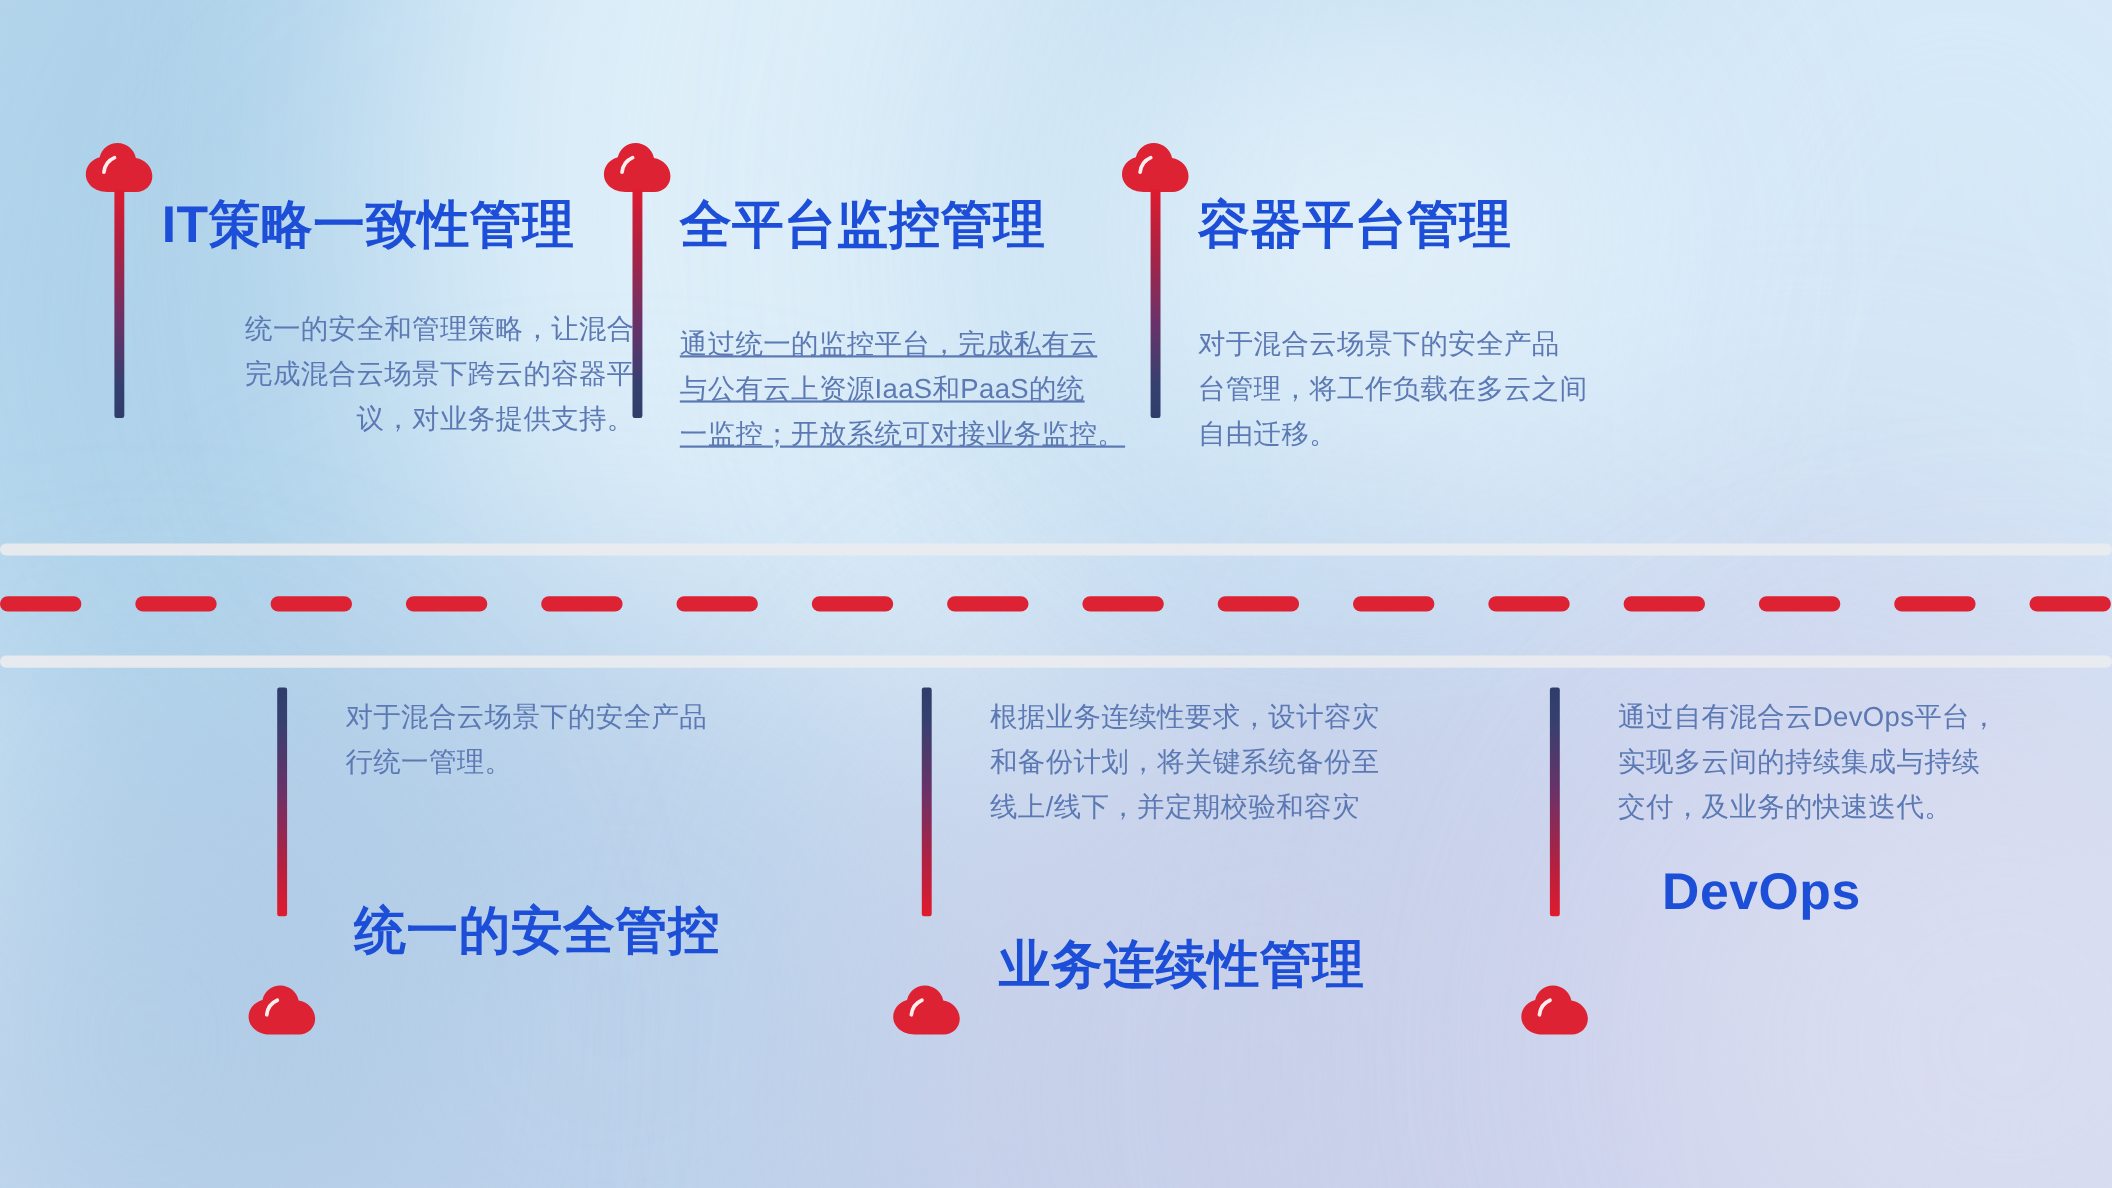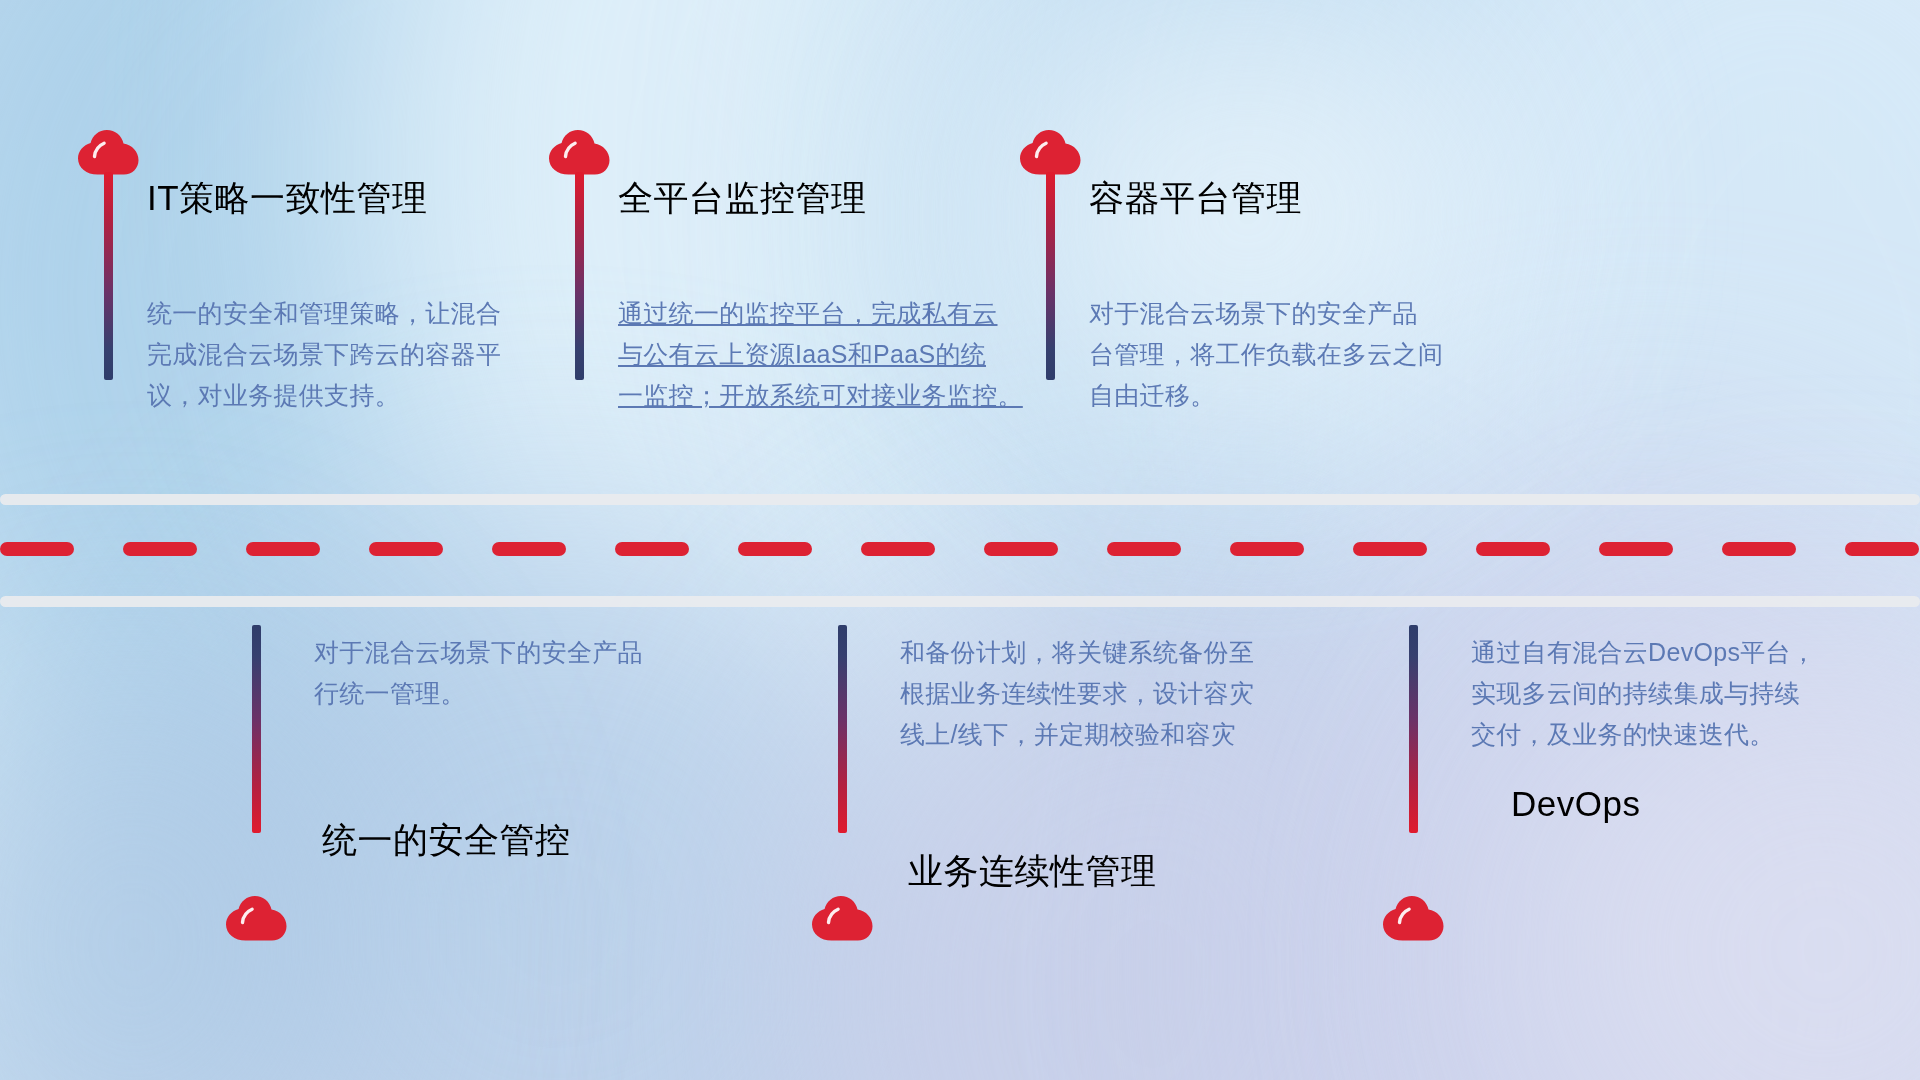--- a/index.html
+++ b/index.html
@@ -53,23 +53,23 @@
   .cloud svg { display:block; width:64px; height:46px; }
 
   .stem {
     position:absolute; width:9px; border-radius:2px;
   }
   .stem-down { background: linear-gradient(180deg, #e01b2e 0%, #b5203f 22%, #6a3268 58%, #36406f 85%, #2f3d6b 100%); }
   .stem-up   { background: linear-gradient(180deg, #2f3d6b 0%, #36406f 15%, #6a3268 45%, #b5203f 78%, #e01b2e 100%); }
 
   .card-title {
     position:absolute;
-    font-size:35px;
-    font-weight:400;
-    color:#000000;
+    font-size:47px;
+    font-weight:700;
+    color:#1d4ed8;
     letter-spacing:.5px;
     white-space:nowrap;
     line-height:1;
   }
   .card-body {
     position:absolute;
     font-size:25px;
     line-height:41px;
     color:#5c79b4;
     width:430px;
@@ -119,21 +119,21 @@
 
 <div class="card">
   <div class="cloud" style="left:77px; top:129px;">
     <svg viewBox="0 0 64 46" xmlns="http://www.w3.org/2000/svg">
       <path d="M20.5 45.5C9.6 45.5 1 38.6 1 29.4c0-7.2 5.2-13.3 12.6-15.4C15.4 6.4 22 1 29.9 1c8.2 0 15.1 5.8 16.6 13.6C55 15.8 61.5 22.9 61.5 31.2c0 8-6.3 14.3-14.6 14.3H20.5z" fill="#dd2233"></path>
       <path d="M17.5 27.5c.6-5.9 4.3-10.9 9.6-13.2" stroke="#ffffff" stroke-width="3.4" stroke-linecap="round" fill="none" opacity=".92"></path>
     </svg>
   </div>
   <div class="stem stem-down" style="left:104px; top:172px; height:208px;"></div>
   <div class="card-title" style="left:147px; top:180px;">IT策略一致性管理</div>
-  <div class="card-body" style="left:147px; top:293px;">
+  <div class="card-body" style="left:147px; top:279px;text-align:right;">
     <span class="ln">统一的安全和管理策略，让混合</span>
     <span class="ln">完成混合云场景下跨云的容器平</span>
     <span class="ln">议，对业务提供支持。</span>
   </div>
 </div>
 
 <div class="card">
   <div class="cloud" style="left:548px; top:129px;">
     <svg viewBox="0 0 64 46" xmlns="http://www.w3.org/2000/svg">
       <path d="M20.5 45.5C9.6 45.5 1 38.6 1 29.4c0-7.2 5.2-13.3 12.6-15.4C15.4 6.4 22 1 29.9 1c8.2 0 15.1 5.8 16.6 13.6C55 15.8 61.5 22.9 61.5 31.2c0 8-6.3 14.3-14.6 14.3H20.5z" fill="#dd2233"></path>
@@ -182,22 +182,22 @@
 
 <div class="card">
   <div class="stem stem-up" style="left:838px; top:625px; height:208px;"></div>
   <div class="cloud" style="left:811px; top:895px;">
     <svg viewBox="0 0 64 46" xmlns="http://www.w3.org/2000/svg">
       <path d="M20.5 45.5C9.6 45.5 1 38.6 1 29.4c0-7.2 5.2-13.3 12.6-15.4C15.4 6.4 22 1 29.9 1c8.2 0 15.1 5.8 16.6 13.6C55 15.8 61.5 22.9 61.5 31.2c0 8-6.3 14.3-14.6 14.3H20.5z" fill="#dd2233"></path>
       <path d="M17.5 27.5c.6-5.9 4.3-10.9 9.6-13.2" stroke="#ffffff" stroke-width="3.4" stroke-linecap="round" fill="none" opacity=".92"></path>
     </svg>
   </div>
   <div class="card-body" style="left:900px; top:632px;">
+    <span class="ln">根据业务连续性要求，设计容灾</span>
     <span class="ln">和备份计划，将关键系统备份至</span>
-    <span class="ln">根据业务连续性要求，设计容灾</span>
     <span class="ln">线上/线下，并定期校验和容灾</span>
   </div>
   <div class="card-title" style="left:908px; top:822px;margin-top:31px;">业务连续性管理</div>
 </div>
 
 <div class="card">
   <div class="stem stem-up" style="left:1409px; top:625px; height:208px;"></div>
   <div class="cloud" style="left:1382px; top:895px;">
     <svg viewBox="0 0 64 46" xmlns="http://www.w3.org/2000/svg">
       <path d="M20.5 45.5C9.6 45.5 1 38.6 1 29.4c0-7.2 5.2-13.3 12.6-15.4C15.4 6.4 22 1 29.9 1c8.2 0 15.1 5.8 16.6 13.6C55 15.8 61.5 22.9 61.5 31.2c0 8-6.3 14.3-14.6 14.3H20.5z" fill="#dd2233"></path>

